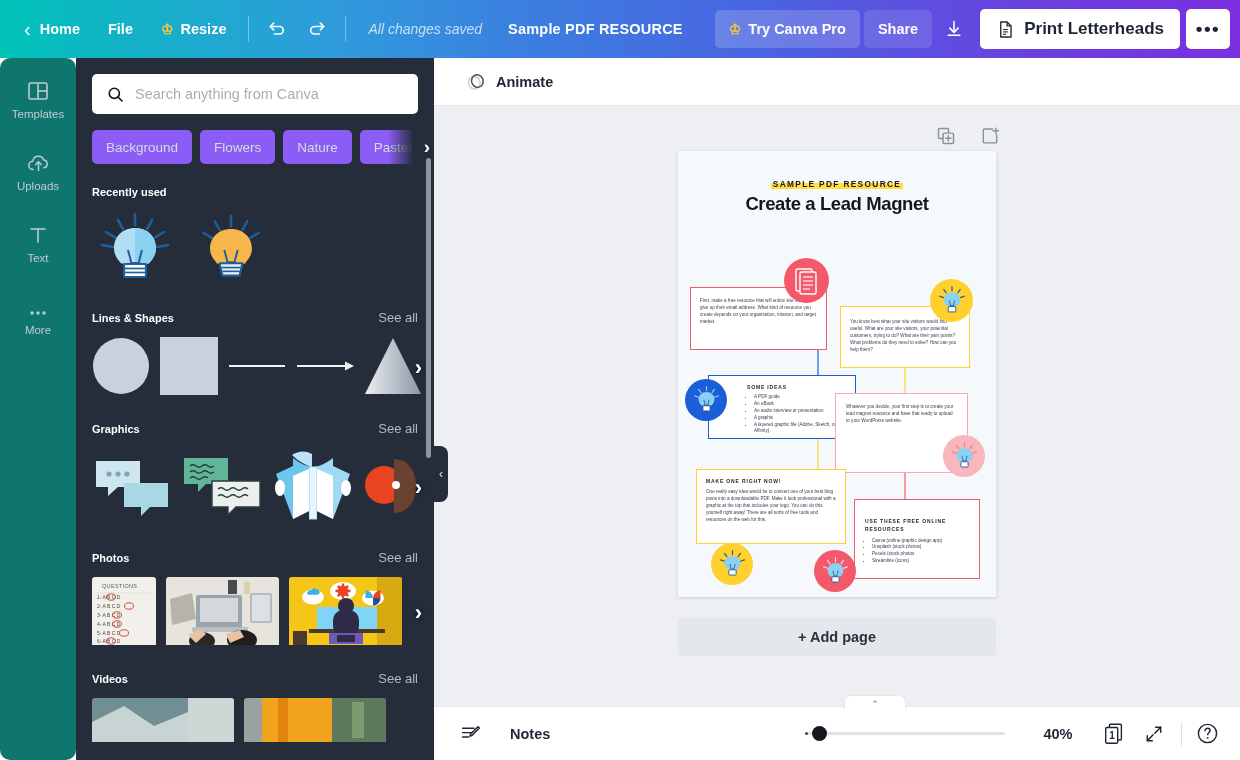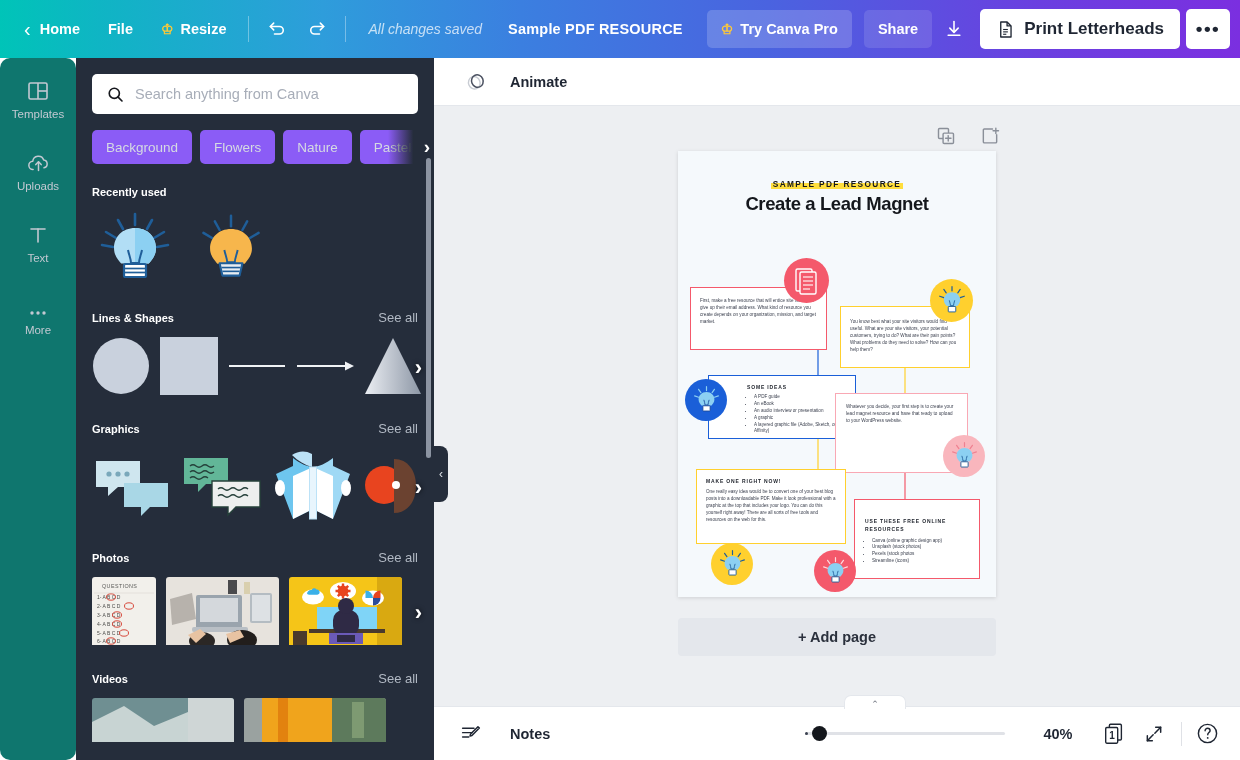--- a/index.html
+++ b/index.html
@@ -29,21 +29,21 @@
     width: 40px; height: 38px; display:flex; align-items:center; justify-content:center;
     border-radius: 5px; cursor: pointer;
   }
   .saved-text {
     font-size: 14px; font-style: italic; color: rgba(255,255,255,.72);
     margin: 0 14px; white-space: nowrap;
   }
   .doc-title { font-size: 14.5px; font-weight: 700; letter-spacing: .2px; padding: 0 12px; height:38px; display:flex; align-items:center; border-radius:5px; cursor:text; }
   .header-spacer { flex: 1 1 auto; }
   .pro-btn { background: rgba(255,255,255,.18); }
-  .share-btn { background: rgba(255,255,255,.12); margin-left: 12px; }
+  .share-btn { background: rgba(255,255,255,.12); margin-left: 4px; }
   .crown { color: #ffc936; font-size: 14px; }
   .dl-btn { margin-left: 2px; }
   .print-btn {
     background: #fff; color: #1f2633; margin-left: 6px;
     font-weight: 600; height: 40px; padding: 0 16px; border-radius: 5px;
     display:flex; align-items:center; gap:9px; font-size: 17px; cursor:pointer;
   }
   .more-btn {
     background: #fff; color: #1f2633; margin-left: 6px;
     width: 44px; height: 40px; border-radius: 5px;
@@ -134,21 +134,21 @@
     color: #dfe3e9; font-size: 12px; cursor: pointer; z-index: 15;
   }
 
   
   .editor { flex: 1 1 auto; display: flex; flex-direction: column; min-width: 0; background: #edeff2; }
   .toolbar {
     height: 48px; flex: 0 0 48px; background: #fff; display:flex; align-items:center;
     padding-left: 22px; border-bottom: 1px solid #e4e7ec;
   }
   .tool-btn {
-    display:flex; align-items:center; gap:23px; height: 34px; padding: 0 10px;
+    display:flex; align-items:center; gap:9px; height: 34px; padding: 0 10px;
     border-radius: 4px; font-size: 14.5px; font-weight: 600; color: #1f2633; cursor: pointer;
   }
 
   .canvas-area { flex: 1 1 auto; position: relative; overflow: hidden; background: #edeff2; }
   .page-tools {
     position: absolute; left: 50%; transform: translateX(-50%);
     top: 20px; display: flex; gap: 22px; color: #8a8f99; z-index: 4;
     margin-left: 132px;
   }
   .page-tool { cursor: pointer; width: 22px; height: 22px; }

